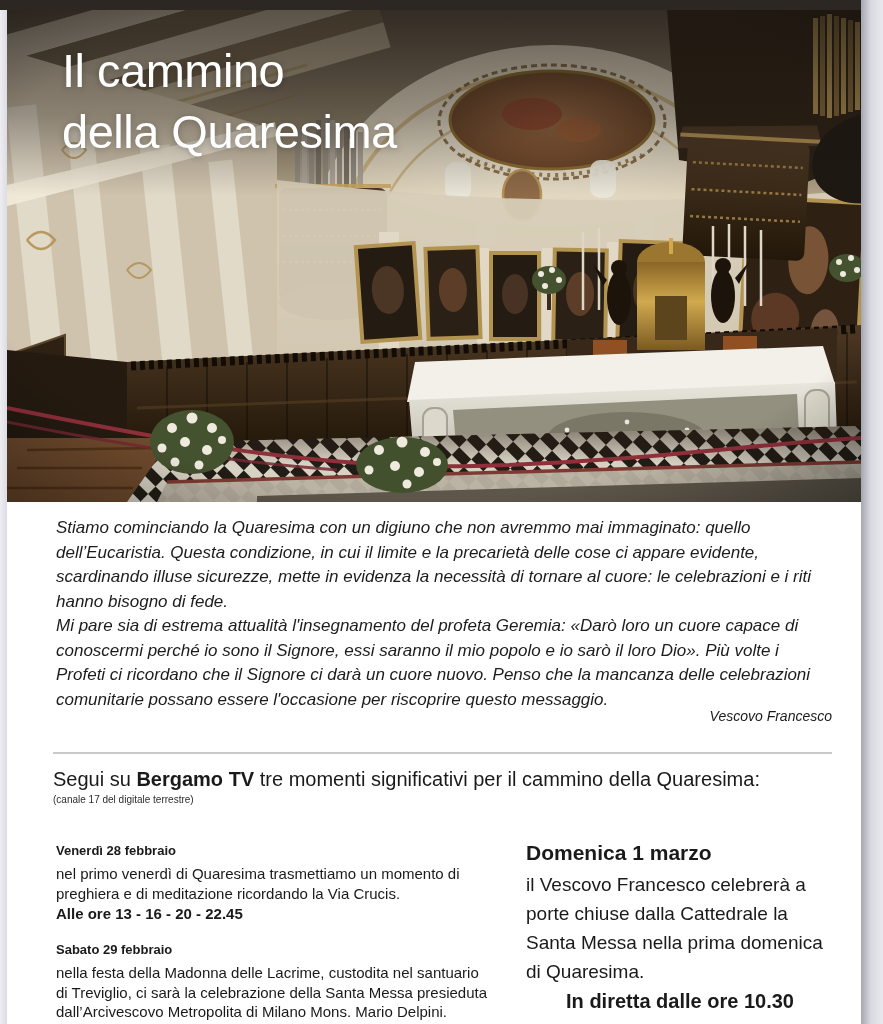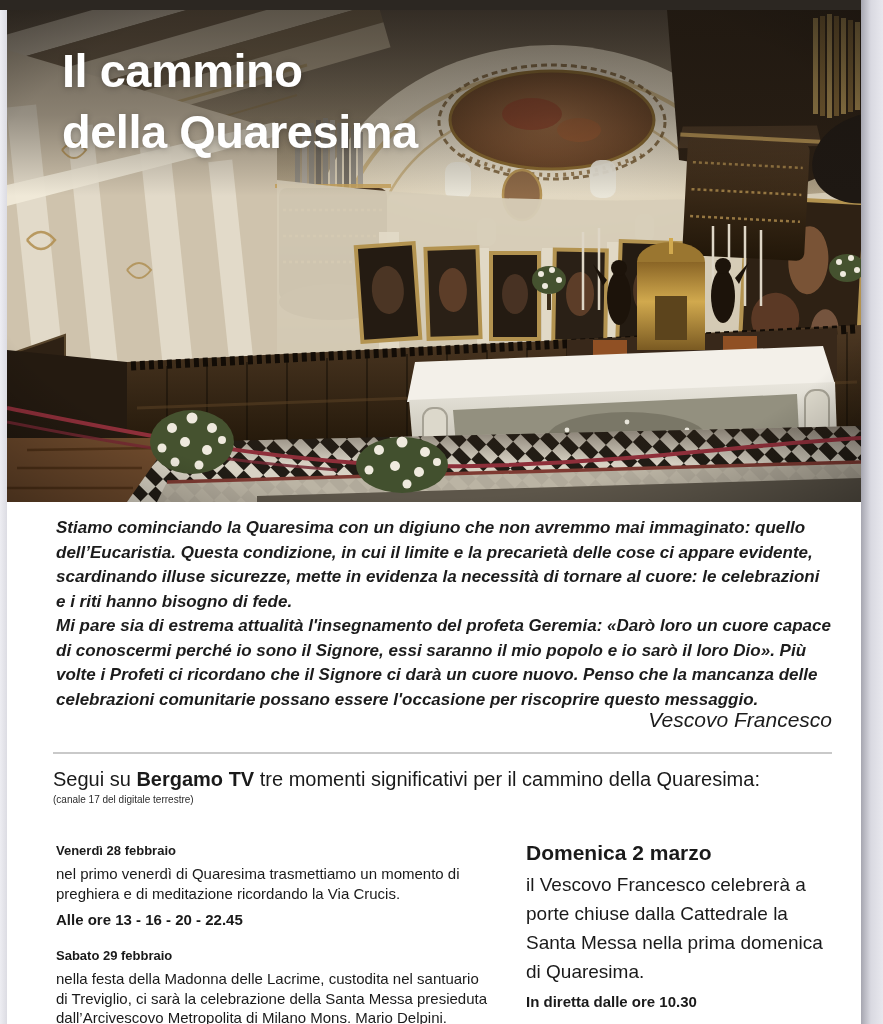--- a/index.html
+++ b/index.html
@@ -11,53 +11,53 @@
   .strip-left{position:absolute;left:0;top:10px;width:7px;height:1014px;
     background:linear-gradient(to right,#ededf2,#dcdce3);}
   .strip-right{position:absolute;left:861px;top:0;width:22px;height:1024px;
     background:linear-gradient(to right,#a6a6b0,#d9d9e1 45%,#e8e8ee);}
   .top-bleed{position:absolute;left:0;top:0;width:861px;height:10px;background:#2c2722;}
 
   .hero{position:absolute;left:7px;top:10px;width:854px;height:492px;overflow:hidden;background:#6b5f4f;}
   .hero svg{display:block;width:854px;height:492px;}
   .hero-title{
     position:absolute;left:55px;top:30px;
-    color:#ffffff;font-size:47px;font-weight:700;line-height:61px;letter-spacing:-0.5px;
+    color:#ffffff;font-size:47px;font-weight:400;line-height:61px;letter-spacing:-0.5px;
     text-shadow:0 1px 6px rgba(0,0,0,0.25);
   }
 
   .letter{
     position:absolute;left:56px;top:516px;width:776px;
     font-style:italic;font-size:17px;line-height:24.5px;color:#1c1c1c;
   }
-  .letter p{margin:0;font-weight:bold;}
+  .letter p{margin:0;}
   .signature{
     position:absolute;left:56px;top:708px;width:776px;
-    text-align:right;font-style:italic;font-size:21px;color:#1c1c1c;
+    text-align:right;font-style:italic;font-size:14px;color:#1c1c1c;
   }
   .divider{position:absolute;left:53px;top:752px;width:779px;height:2px;background:#c9c9c9;}
 
   .tv-intro{position:absolute;left:53px;top:768px;width:780px;font-size:20px;color:#1a1a1a;}
   .tv-intro .brand{font-weight:700;}
   .channel-note{font-size:10px;color:#2c2c2c;margin-top:3px;}
 
   .events{position:absolute;left:56px;top:840px;width:778px;display:flex;}
   .col-left{flex:0 0 470px;width:470px;padding-right:32px;box-sizing:border-box;}
   .col-right{flex:1;}
   .event{color:#1a1a1a;}
   .event + .event{margin-top:15px;}
   .event .event-title{margin:0 0 3px;font-weight:700;}
   .event .event-desc{margin:0;}
-  .event .event-time{margin:7px 0 0;font-weight:700;}
+  .event .event-time{margin:1px 0 0;font-weight:700;}
   .event.small .event-title{font-size:13px;line-height:21px;}
   .event.small .event-desc{font-size:15px;line-height:19.5px;}
   .event.small .event-time{font-size:15px;line-height:20px;}
   .event.large .event-title{font-size:21px;line-height:25px;margin-bottom:5px;}
   .event.large .event-desc{font-size:19px;line-height:29px;}
-  .event.large .event-time{font-size:15px;line-height:29px;margin-top:1px;}
+  .event.large .event-time{font-size:20px;line-height:29px;margin-top:1px;text-align:center;}
 </style>
 </head>
 <body>
 
 <div class="strip-left"></div>
 <div class="strip-right"></div>
 <div class="top-bleed"></div>
 
 <div class="hero">
   <svg viewBox="0 0 854 492" preserveAspectRatio="none" aria-hidden="true">
@@ -384,18 +384,18 @@
       <p class="event-time">Alle ore 13 - 16 - 20 - 22.45</p>
     </div>
     <div class="event small">
       <p class="event-title">Sabato 29 febbraio</p>
       <p class="event-desc">nella festa della Madonna delle Lacrime, custodita nel santuario di Treviglio, ci sarà la celebrazione della Santa Messa presieduta dall’Arcivescovo Metropolita di Milano Mons. Mario Delpini.</p>
       <p class="event-time">In diretta dalle ore 7.55</p>
     </div>
   </div>
   <div class="col-right">
     <div class="event large">
-      <p class="event-title">Domenica 2 marzo</p>
+      <p class="event-title">Domenica 1 marzo</p>
       <p class="event-desc">il Vescovo Francesco celebrerà a porte chiuse dalla Cattedrale la Santa Messa nella prima domenica di Quaresima.</p>
       <p class="event-time">In diretta dalle ore 10.30</p>
     </div>
   </div>
 </div>
 
 </body></html>

